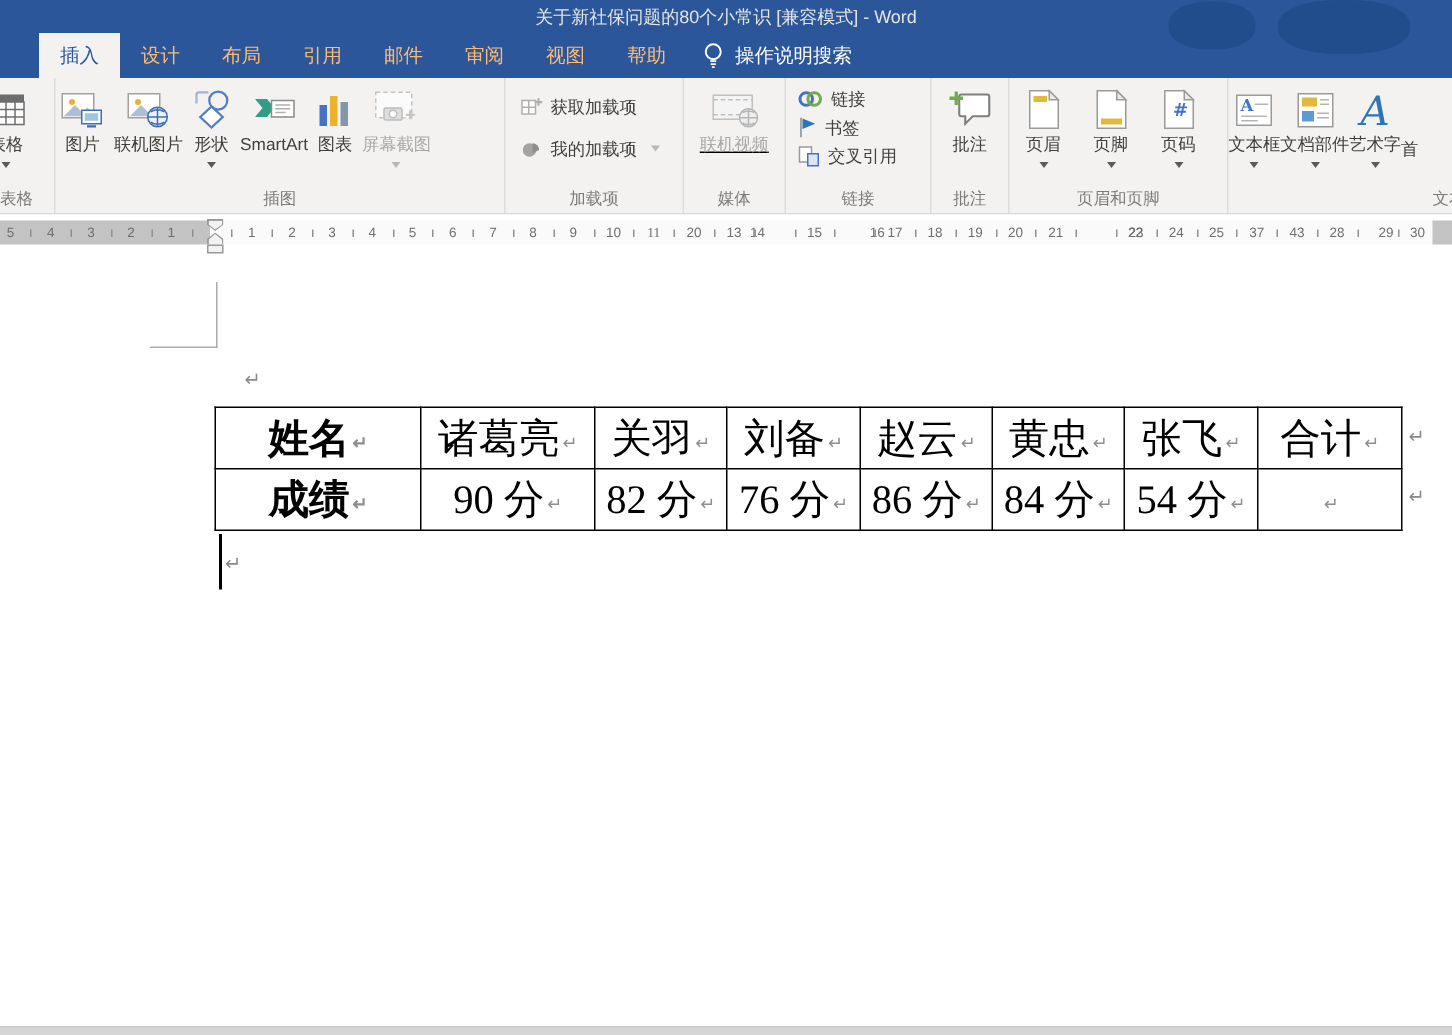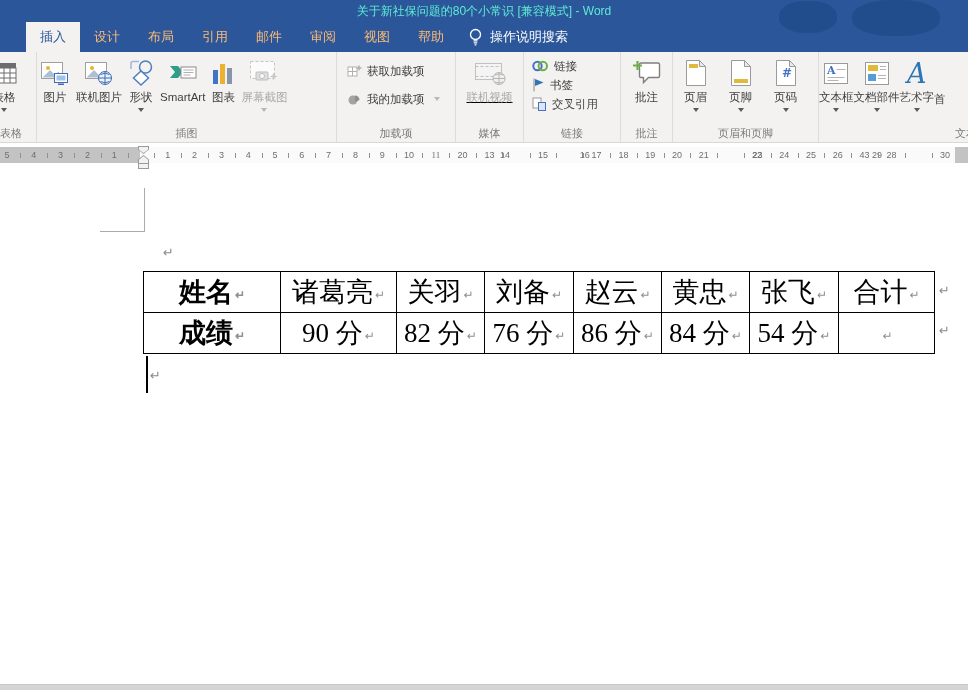--- a/index.html
+++ b/index.html
@@ -3,21 +3,21 @@
 <meta charset="utf-8">
 <style>
   html,body{margin:0;padding:0;}
   body{
     width:968px;height:690px;overflow:hidden;position:relative;
     font-family:"Liberation Sans","DejaVu Sans",sans-serif;
     background:#fff;-webkit-font-smoothing:antialiased;
   }
   
   .titlebar{position:relative;height:22px;background:#2b579a;overflow:visible;z-index:5;}
-  .titlebar .title{position:relative;z-index:2;text-align:center;line-height:22px;font-size:12px;color:#5eead4;}
+  .titlebar .title{position:relative;z-index:2;text-align:center;line-height:22px;font-size:12px;color:#e5e5e5;}
   .blob{position:absolute;z-index:1;background:#1f4a88;opacity:.75;border-radius:45%;}
   .blob1{left:779px;top:1px;width:58px;height:32px;}
   .blob2{left:852px;top:0;width:88px;height:36px;}
   
   .tabrow{height:30px;background:#2b579a;display:flex;align-items:stretch;padding-left:26px;position:relative;z-index:4;}
   .tab{color:#fdba74;font-size:13px;line-height:30px;padding:0 14px;white-space:nowrap;cursor:default;}
   .tab.active{background:#f3f2f1;color:#2b579a;}
   .tellme{display:flex;align-items:center;gap:7px;color:#fff;font-size:13px;margin-left:10px;white-space:nowrap;}
   
   .ribbon{height:90px;background:#f3f2f1;border-bottom:1px solid #d8d8d8;display:flex;position:relative;}
@@ -407,24 +407,24 @@
       <span class="rnum" style="left: 569.8px; margin-left: 15px;">16</span>
       <span class="rnum" style="left: 596.6px;">17</span>
       <span class="rnum" style="left: 623.4px;">18</span>
       <span class="rnum" style="left: 650.2px;">19</span>
       <span class="rnum" style="left: 677px;">20</span>
       <span class="rnum" style="left: 703.8px;">21</span>
       <span class="rnum" style="left: 757px;">22</span>
       <span class="rnum" style="left: 757.4px;">23</span>
       <span class="rnum" style="left: 784.2px;">24</span>
       <span class="rnum" style="left: 811px;">25</span>
-      <span class="rnum" style="left: 837.8px;">26</span>
+      <span class="rnum" style="left: 837.8px;">37</span>
       <span class="rnum" style="left: 864.6px;">43</span>
       <span class="rnum" style="left: 891.4px;">28</span>
-      <span class="rnum" style="left: 877px;">29</span>
+      <span class="rnum" style="left: 924px;">29</span>
       <span class="rnum" style="left: 945px;">30</span>
       <span class="rtick" style="left: 154.4px;"></span>
       <span class="rtick" style="left: 181.2px;"></span>
       <span class="rtick" style="left: 208px;"></span>
       <span class="rtick" style="left: 234.8px;"></span>
       <span class="rtick" style="left: 261.6px;"></span>
       <span class="rtick" style="left: 288.4px;"></span>
       <span class="rtick" style="left: 315.2px;"></span>
       <span class="rtick" style="left: 342px;"></span>
       <span class="rtick" style="left: 368.8px;"></span>

